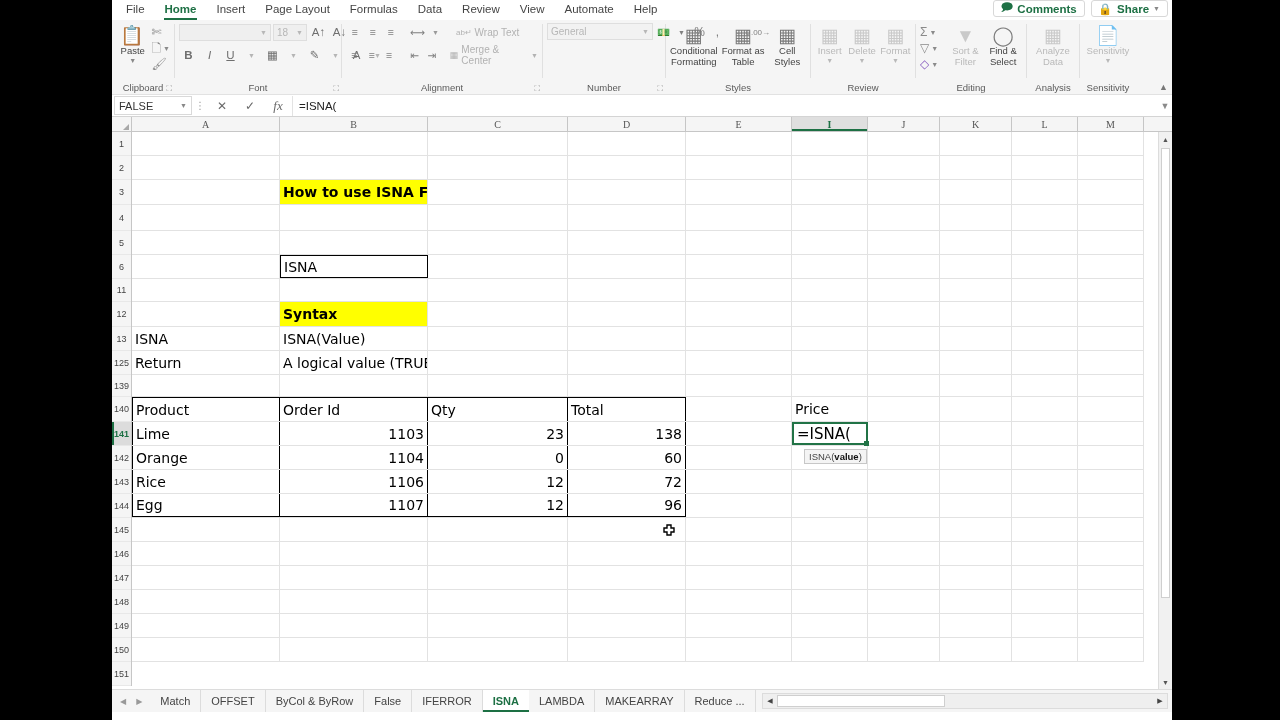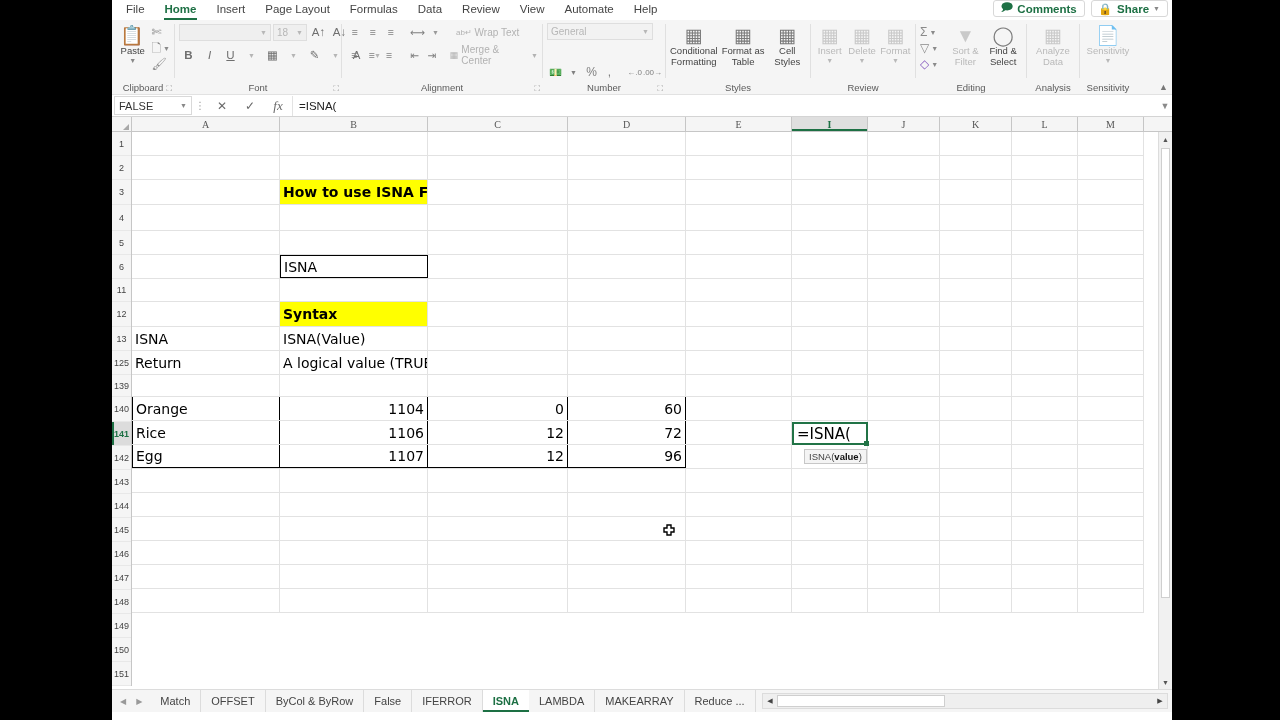--- a/index.html
+++ b/index.html
@@ -283,21 +283,21 @@
             <span style="font-size:7px">▼</span>
           </div>
         </div>
       </div>
       <div class="grp-title">Alignment</div>
       <div class="dlg">⛶</div>
     </div>
     <div class="grp-sep"></div>
 
     <div class="grp" style="width:122px">
-      <div class="grp-body" style="flex-direction:column;justify-content:space-between;">
+      <div class="grp-body" style="flex-direction:row;">
         <div style="height:18px;margin-bottom:4px">
           <div class="numcombo">
             <span>General</span>
             <span style="font-size:7px">▼</span>
           </div>
         </div>
         <div class="alignrow">
           <div class="aicon">💵</div>
           <div class="aicon" style="font-size:7px">▼</div>
           <div class="aicon" style="font-size:12px">%</div>
@@ -589,20 +589,44 @@
               <div class="cell" style="width: 148px;"></div>
               <div class="cell" style="width: 140px;"></div>
               <div class="cell" style="width: 118px;"></div>
               <div class="cell" style="width: 106px;"></div>
               <div class="cell" style="width: 76px;"></div>
               <div class="cell" style="width: 72px;"></div>
               <div class="cell" style="width: 72px;"></div>
               <div class="cell" style="width: 66px;"></div>
               <div class="cell" style="width: 66px;"></div>
             </div>
+            <div class="gridrow" style="height: 25px;">
+              <div class="cell" style="width: 148px; border-right: 1px solid rgb(0, 0, 0); border-left: 1px solid rgb(0, 0, 0); border-top: 1px solid rgb(0, 0, 0);">Product</div>
+              <div class="cell" style="width: 148px; border-right: 1px solid rgb(0, 0, 0); border-top: 1px solid rgb(0, 0, 0);">Order Id</div>
+              <div class="cell" style="width: 140px; border-right: 1px solid rgb(0, 0, 0); border-top: 1px solid rgb(0, 0, 0);">Qty</div>
+              <div class="cell" style="width: 118px; border-right: 1px solid rgb(0, 0, 0); border-top: 1px solid rgb(0, 0, 0);">Total</div>
+              <div class="cell" style="width: 106px;"></div>
+              <div class="cell" style="width: 76px;">Price</div>
+              <div class="cell" style="width: 72px;"></div>
+              <div class="cell" style="width: 72px;"></div>
+              <div class="cell" style="width: 66px;"></div>
+              <div class="cell" style="width: 66px;"></div>
+            </div>
+            <div class="gridrow" style="height: 24px;">
+              <div class="cell" style="width: 148px; border-right: 1px solid rgb(0, 0, 0); border-left: 1px solid rgb(0, 0, 0);">Lime</div>
+              <div class="cell r" style="width: 148px; border-right: 1px solid rgb(0, 0, 0);">1103</div>
+              <div class="cell r" style="width: 140px; border-right: 1px solid rgb(0, 0, 0);">23</div>
+              <div class="cell r" style="width: 118px; border-right: 1px solid rgb(0, 0, 0);">138</div>
+              <div class="cell" style="width: 106px;"></div>
+              <div class="cell" style="width: 76px;"></div>
+              <div class="cell" style="width: 72px;"></div>
+              <div class="cell" style="width: 72px;"></div>
+              <div class="cell" style="width: 66px;"></div>
+              <div class="cell" style="width: 66px;"></div>
+            </div>
             <div class="gridrow" style="height: 24px;">
               <div class="cell" style="width: 148px; border-right: 1px solid rgb(0, 0, 0); border-left: 1px solid rgb(0, 0, 0);">Orange</div>
               <div class="cell r" style="width: 148px; border-right: 1px solid rgb(0, 0, 0);">1104</div>
               <div class="cell r" style="width: 140px; border-right: 1px solid rgb(0, 0, 0);">0</div>
               <div class="cell r" style="width: 118px; border-right: 1px solid rgb(0, 0, 0);">60</div>
               <div class="cell" style="width: 106px;"></div>
               <div class="cell" style="width: 76px;"></div>
               <div class="cell" style="width: 72px;"></div>
               <div class="cell" style="width: 72px;"></div>
               <div class="cell" style="width: 66px;"></div>

